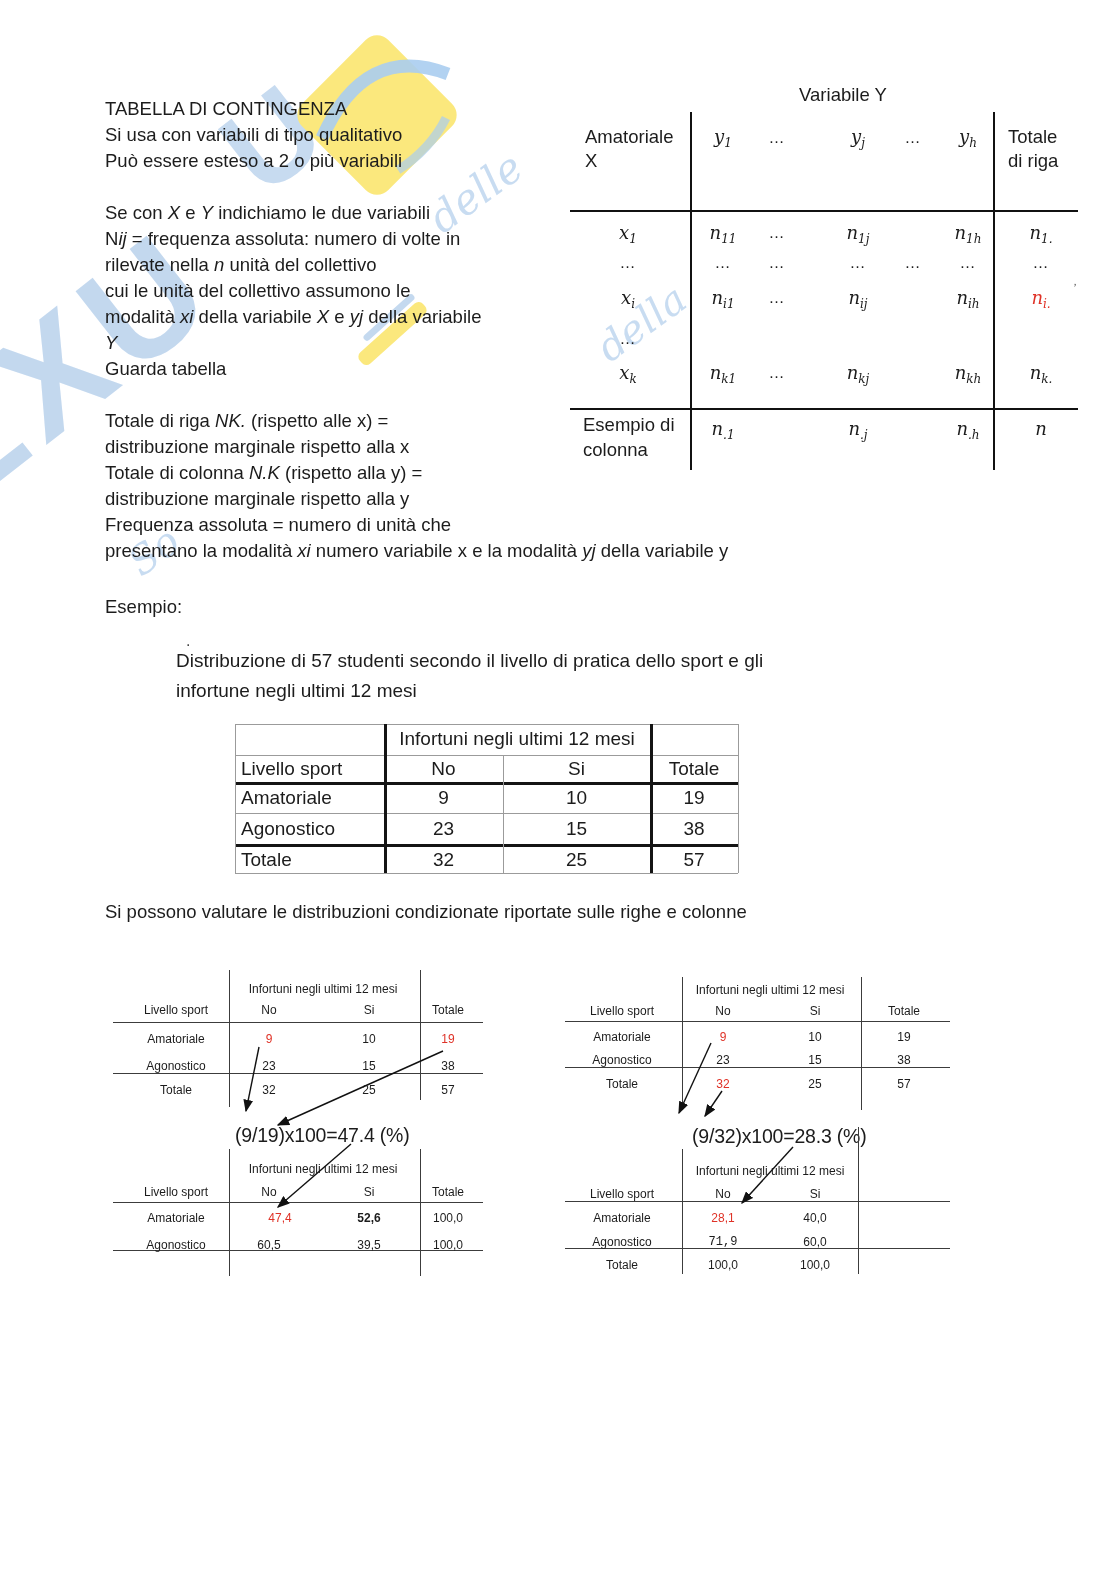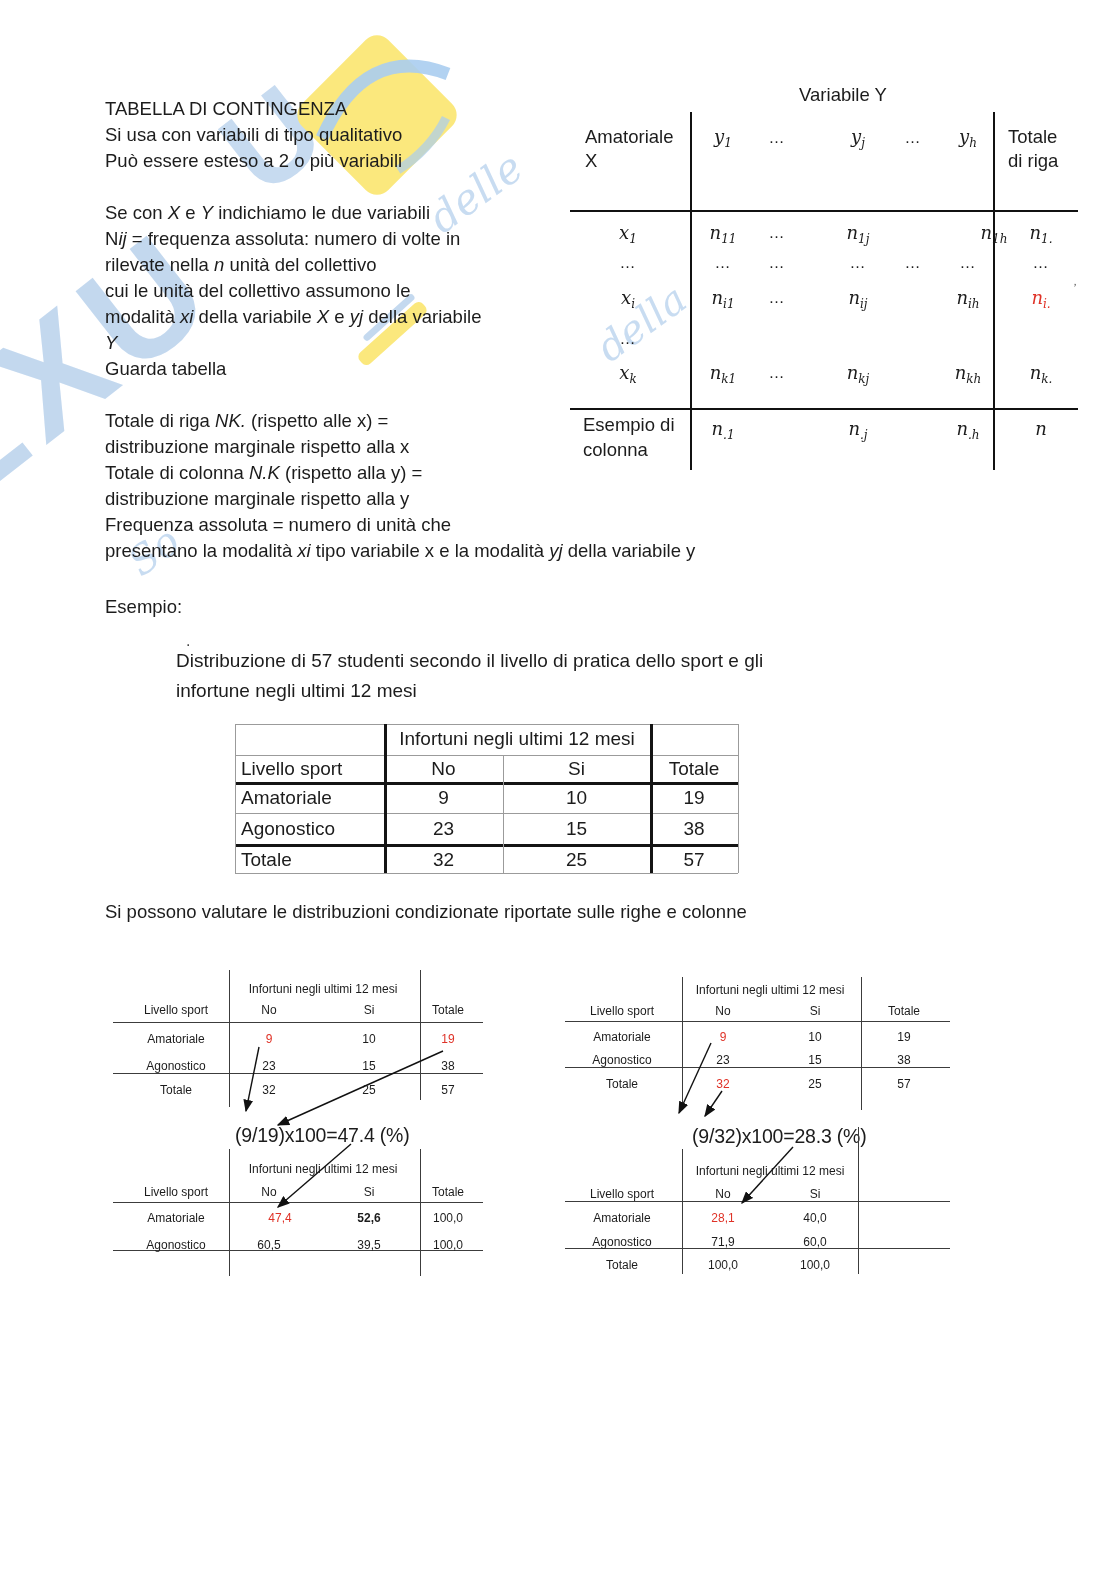--- a/index.html
+++ b/index.html
@@ -77,21 +77,21 @@
     <div class="line"><span>cui le unità del collettivo assumono le</span></div>
     <div class="line"><span>modalità </span><span class="it">xi</span><span> della variabile </span><span class="it">X</span><span> e </span><span class="it">yj</span><span> della variabile</span></div>
     <div class="line"><span class="it">Y</span></div>
     <div class="line"><span>Guarda tabella</span></div>
     <div class="line"></div>
     <div class="line"><span>Totale di riga </span><span class="it">NK.</span><span> (rispetto alle x) =</span></div>
     <div class="line"><span>distribuzione marginale rispetto alla x</span></div>
     <div class="line"><span>Totale di colonna </span><span class="it">N.K</span><span> (rispetto alla y) =</span></div>
     <div class="line"><span>distribuzione marginale rispetto alla y</span></div>
     <div class="line"><span>Frequenza assoluta = numero di unità che</span></div>
-    <div class="line"><span>presentano la modalità </span><span class="it">xi</span><span> tipo variabile x e la modalità </span><span class="it">yj</span><span> della variabile y</span></div>
+    <div class="line"><span>presentano la modalità </span><span class="it">xi</span><span> numero variabile x e la modalità </span><span class="it">yj</span><span> della variabile y</span></div>
   </div>
 
   <div class="abs ctr gt-label" style="left:763px;top:84px;width:160px;">Variabile Y</div>
 
   <div class="vl" style="left:690px;top:112px;height:358px;"></div>
   <div class="vl" style="left:993px;top:112px;height:358px;"></div>
   <div class="hl" style="left:570px;top:210px;width:508px;"></div>
   <div class="hl" style="left:570px;top:408px;width:508px;"></div>
 
   <div class="abs gt-label" style="left:585px;top:126px;">Amatoriale</div>
@@ -102,21 +102,21 @@
   <span class="abs math ctr" style="left:828px;top:126px;width:60px;"><i>y</i><sub>j</sub></span>
   <span class="abs math ctr dots" style="left:888px;top:129px;width:50px;">…</span>
   <span class="abs math ctr" style="left:938px;top:126px;width:60px;"><i>y</i><sub>h</sub></span>
   <div class="abs gt-label" style="left:1008px;top:126px;">Totale</div>
   <div class="abs gt-label" style="left:1008px;top:150px;">di riga</div>
 
   <span class="abs math ctr" style="left:598px;top:222px;width:60px;"><i>x</i><sub>1</sub></span>
   <span class="abs math ctr" style="left:693px;top:222px;width:60px;"><i>n</i><sub>11</sub></span>
   <span class="abs math ctr dots" style="left:752px;top:224px;width:50px;">…</span>
   <span class="abs math ctr" style="left:828px;top:222px;width:60px;"><i>n</i><sub>1j</sub></span>
-  <span class="abs math ctr" style="left:964px;top:222px;width:60px;"><i>n</i><sub>1h</sub></span>
+  <span class="abs math ctr" style="left:938px;top:222px;width:60px;"><i>n</i><sub>1h</sub></span>
   <span class="abs math ctr" style="left:1010px;top:222px;width:62px;"><i>n</i><sub>1.</sub></span>
 
   <span class="abs math ctr dots" style="left:598px;top:254px;width:60px;">…</span>
   <span class="abs math ctr dots" style="left:693px;top:254px;width:60px;">…</span>
   <span class="abs math ctr dots" style="left:752px;top:254px;width:50px;">…</span>
   <span class="abs math ctr dots" style="left:828px;top:254px;width:60px;">…</span>
   <span class="abs math ctr dots" style="left:888px;top:254px;width:50px;">…</span>
   <span class="abs math ctr dots" style="left:938px;top:254px;width:60px;">…</span>
   <span class="abs math ctr dots" style="left:1010px;top:254px;width:62px;">…</span>
   <span class="abs tick" style="left:1073px;top:281px;">’</span>
@@ -253,21 +253,21 @@
   <div class="hl fine" style="left:565px;top:1201px;width:385px;"></div>
   <div class="hl fine" style="left:565px;top:1248px;width:385px;"></div>
   <span class="abs sm ctr" style="left:690px;top:1164px;width:160px;">Infortuni negli ultimi 12 mesi</span>
   <span class="abs sm ctr" style="left:562px;top:1187px;width:120px;">Livello sport</span>
   <span class="abs sm ctr" style="left:683px;top:1187px;width:80px;">No</span>
   <span class="abs sm ctr" style="left:775px;top:1187px;width:80px;">Si</span>
   <span class="abs sm ctr" style="left:562px;top:1211px;width:120px;">Amatoriale</span>
   <span class="abs sm ctr red" style="left:683px;top:1211px;width:80px;">28,1</span>
   <span class="abs sm ctr" style="left:775px;top:1211px;width:80px;">40,0</span>
   <span class="abs sm ctr" style="left:562px;top:1235px;width:120px;">Agonostico</span>
-  <span class="abs sm ctr" style="left:683px;top:1235px;width:80px;">71,9</span>
+  <span class="abs sm ctr" style="left:683px;top:1235px;width:80px;font-family:Liberation Mono, monospace;">71,9</span>
   <span class="abs sm ctr" style="left:775px;top:1235px;width:80px;">60,0</span>
   <span class="abs sm ctr" style="left:562px;top:1258px;width:120px;">Totale</span>
   <span class="abs sm ctr" style="left:683px;top:1258px;width:80px;">100,0</span>
   <span class="abs sm ctr" style="left:775px;top:1258px;width:80px;">100,0</span>
 
   <svg class="overlay" width="1116" height="1579">
     <defs>
       <marker id="ah" markerWidth="9" markerHeight="7" refX="8" refY="3.5" orient="auto">
         <path d="M0,0 L9,3.5 L0,7 z" fill="#111"></path>
       </marker>

